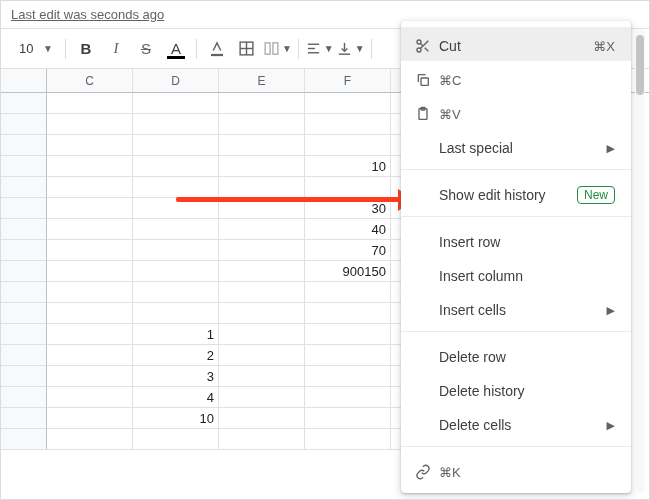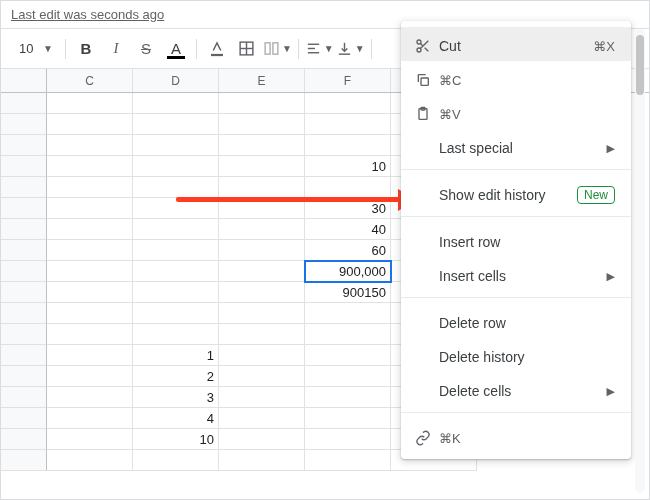--- a/index.html
+++ b/index.html
@@ -298,29 +298,21 @@
           <div class="cell" style="width:86px"></div>
           <div class="cell" style="width:86px"></div>
           <div class="cell" style="width:86px">40</div>
           <div class="cell" style="width:86px"></div>
         </div>
         <div class="row">
           <div class="row-head"></div>
           <div class="cell" style="width:86px"></div>
           <div class="cell" style="width:86px"></div>
           <div class="cell" style="width:86px"></div>
-          <div class="cell" style="width:86px">60</div>
-          <div class="cell" style="width:86px"></div>
-        </div>
-        <div class="row">
-          <div class="row-head"></div>
-          <div class="cell" style="width:86px"></div>
-          <div class="cell" style="width:86px"></div>
-          <div class="cell" style="width:86px"></div>
-          <div class="cell selected" style="width:86px">900,000</div>
+          <div class="cell" style="width:86px">70</div>
           <div class="cell" style="width:86px"></div>
         </div>
         <div class="row">
           <div class="row-head"></div>
           <div class="cell" style="width:86px"></div>
           <div class="cell" style="width:86px"></div>
           <div class="cell" style="width:86px"></div>
           <div class="cell" style="width:86px">900150</div>
           <div class="cell" style="width:86px"></div>
         </div>
@@ -439,20 +431,24 @@
         <span class="ctx-label">Show edit history</span>
         <span class="badge-new">New</span>
       </div>
       <div class="ctx-sep"></div>
       <div class="ctx-item">
         <span class="ctx-ico"></span>
         <span class="ctx-label">Insert row</span>
       </div>
       <div class="ctx-item">
         <span class="ctx-ico"></span>
+        <span class="ctx-label">Insert column</span>
+      </div>
+      <div class="ctx-item">
+        <span class="ctx-ico"></span>
         <span class="ctx-label">Insert cells</span>
         <span class="ctx-sub">▶</span>
       </div>
       <div class="ctx-sep"></div>
       <div class="ctx-item">
         <span class="ctx-ico"></span>
         <span class="ctx-label">Delete row</span>
       </div>
       <div class="ctx-item">
         <span class="ctx-ico"></span>

